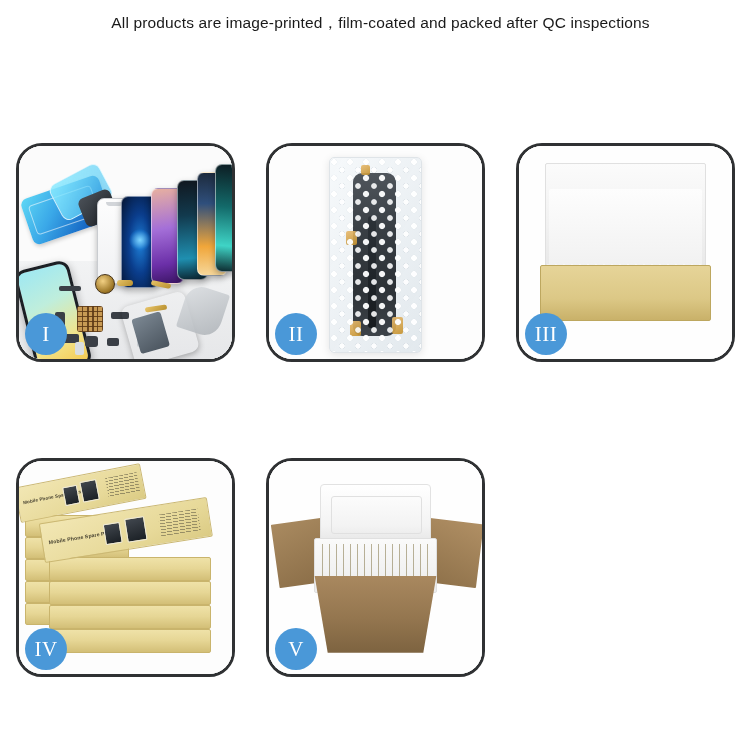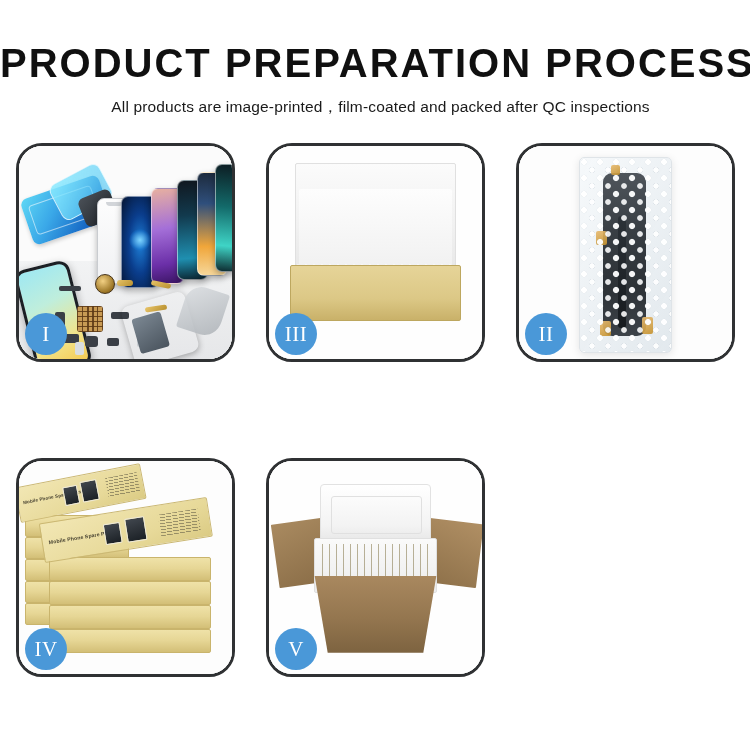--- a/index.html
+++ b/index.html
@@ -324,21 +324,20 @@
     position:absolute; background: linear-gradient(160deg,#9b7d57,#86694440);
     border-radius:1px;
   }
 </style>
 </head>
 <body>
 
 <div id="page">
 
   <div class="header">
-    <div class="title">PRODUCT PREPARATION PROCESS</div>
     <div class="subtitle">All products are image-printed，film-coated and packed after QC inspections</div>
   </div>
 
   <div class="grid">
 
     <div class="panel p1">
       <div class="panel-stage">
         <div class="p1-bg"></div>
         <div class="shelf"></div>
 
@@ -367,51 +366,51 @@
         <div class="chip" style="left:88px;top:192px;width:12px;height:8px;"></div>
         <div class="chip" style="left:36px;top:166px;width:10px;height:16px;"></div>
         <div class="chip" style="left:92px;top:166px;width:18px;height:7px;"></div>
         <div class="chip" style="left:56px;top:196px;width:9px;height:13px;border-radius:2px;background:#d9dde0;"></div>
         <div class="chip" style="left:118px;top:188px;width:9px;height:13px;border-radius:2px;background:#c9ced3;"></div>
 
         <div class="phone-open"></div>
         <div class="tweez"></div>
 
         <div class="badge">I</div>
-      </div>
-    </div>
-
-    <div class="panel p3">
-      <div class="panel-stage">
-        <div class="p3-bg"></div>
-        <div class="box3-lid-top"></div>
-        <div class="box3-lid"></div>
-        <div class="box3-foam"></div>
-        <div class="box3-inner"></div>
-        <div class="box3-tray"></div>
-        <div class="badge">III</div>
       </div>
     </div>
 
     <div class="panel p2">
       <div class="panel-stage">
         <div class="p2-bg"></div>
         <div class="bag">
           <div class="part-inside"></div>
           <div class="flex-tail"></div>
           <div class="tape" style="left:18%;top:38%;width:12%;height:7%;"></div>
           <div class="tape" style="left:22%;top:84%;width:12%;height:8%;"></div>
           <div class="tape" style="left:68%;top:82%;width:12%;height:9%;"></div>
           <div class="tape" style="left:34%;top:4%;width:10%;height:5%;"></div>
           <div class="bubbles"></div>
         </div>
         <div class="badge">II</div>
       </div>
     </div>
 
+    <div class="panel p3">
+      <div class="panel-stage">
+        <div class="p3-bg"></div>
+        <div class="box3-lid-top"></div>
+        <div class="box3-lid"></div>
+        <div class="box3-foam"></div>
+        <div class="box3-inner"></div>
+        <div class="box3-tray"></div>
+        <div class="badge">III</div>
+      </div>
+    </div>
+
     <div class="panel p4">
       <div class="panel-stage">
         <div class="p4-bg"></div>
 
         <div class="stackbox" style="left:6px;top:54px;width:104px;height:22px;"></div>
         <div class="stackbox" style="left:6px;top:76px;width:104px;height:22px;"></div>
         <div class="stackbox" style="left:6px;top:98px;width:104px;height:22px;"></div>
         <div class="stackbox" style="left:6px;top:120px;width:104px;height:22px;"></div>
         <div class="stackbox" style="left:6px;top:142px;width:104px;height:22px;"></div>
 

